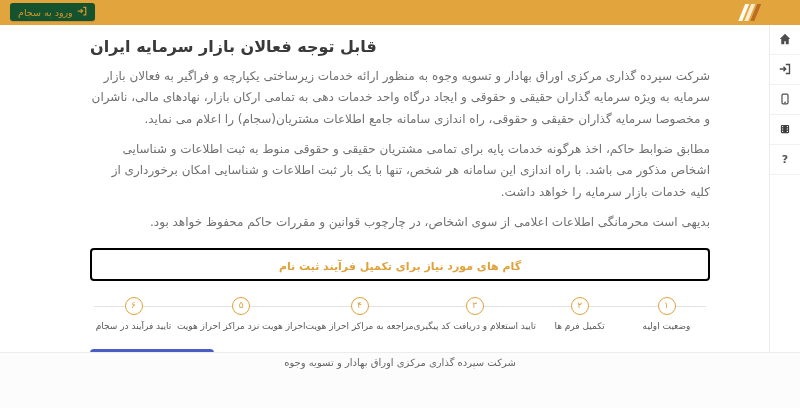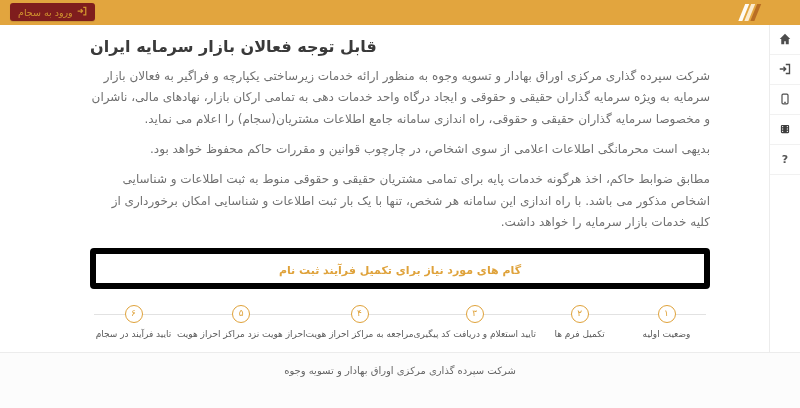--- a/index.html
+++ b/index.html
@@ -13,21 +13,21 @@
   }
 
   
   .header {
     position: absolute; top: 0; left: 0; right: 0; height: 25px;
     background: #E2A53E;
     z-index: 5;
   }
   .login-btn {
     position: absolute; left: 10px; top: 3px;
-    background: #7f1d1d;
+    background: #14532d;
     color: #D2952F;
     border: none; border-radius: 3px;
     height: 18px; padding: 0 8px;
     font-family: "DejaVu Sans", sans-serif;
     font-size: 9.5px;
     display: inline-flex; align-items: center; gap: 4px;
     direction: rtl;
     cursor: pointer;
     box-shadow: 0 1px 1px rgba(0,0,0,.12);
   }
@@ -63,21 +63,21 @@
     text-align: left;
     font-size: 16px; font-weight: bold; color: #3a3a3a;
   }
   .para {
     text-align: right;
     font-size: 12px; line-height: 1.78; color: #707070;
     margin-bottom: 9px;
   }
   .steps-title-box {
     margin-top: 14px;
-    border: 6px solid #000000;
+    border: 2px solid #000000;
     border-radius: 4px;
     padding: 5px 8px;
     text-align: center;
   }
   .steps-title {
     color: #DFA23A; font-weight: bold; font-size: 11px;
   }
   .steps {
     position: relative;
     margin-top: 16px;
@@ -115,21 +115,21 @@
     cursor: pointer;
   }
   .register-btn .pencil { font-size: 11px; line-height: 1; }
 
   
   .footer {
     position: absolute; bottom: 0; left: 0; right: 0; height: 56px;
     background: #fcfcfc;
     border-top: 1px solid #ececec;
     text-align: center;
-    padding-top: 8px;
+    padding-top: 0;
     font-size: 10px; color: #666; line-height: 1.95;
     z-index: 6;
   }
 </style>
 </head>
 <body>
 
 <div class="header">
   <button class="login-btn">
     <span>
@@ -190,22 +190,22 @@
   </div>
   <div class="side-cell">
     <span class="q">?</span>
   </div>
 </div>
 
 <div class="main">
   <h1 class="page-title">قابل توجه فعالان بازار سرمایه ایران</h1>
 
   <p class="para">شرکت سپرده گذاری مرکزی اوراق بهادار و تسویه وجوه به منظور ارائه خدمات زیرساختی یکپارچه و فراگیر به فعالان بازار سرمایه به ویژه سرمایه گذاران حقیقی و حقوقی و ایجاد درگاه واحد خدمات دهی به تمامی ارکان بازار، نهادهای مالی، ناشران و مخصوصا سرمایه گذاران حقیقی و حقوقی، راه اندازی سامانه جامع اطلاعات مشتریان(سجام) را اعلام می نماید.</p>
+  <p class="para">مطابق ضوابط حاکم، اخذ هرگونه خدمات پایه برای تمامی مشتریان حقیقی و حقوقی منوط به ثبت اطلاعات و شناسایی اشخاص مذکور می باشد. با راه اندازی این سامانه هر شخص، تنها با یک بار ثبت اطلاعات و شناسایی امکان برخورداری از کلیه خدمات بازار سرمایه را خواهد داشت.</p>
   <p class="para">بدیهی است محرمانگی اطلاعات اعلامی از سوی اشخاص، در چارچوب قوانین و مقررات حاکم محفوظ خواهد بود.</p>
-  <p class="para">مطابق ضوابط حاکم، اخذ هرگونه خدمات پایه برای تمامی مشتریان حقیقی و حقوقی منوط به ثبت اطلاعات و شناسایی اشخاص مذکور می باشد. با راه اندازی این سامانه هر شخص، تنها با یک بار ثبت اطلاعات و شناسایی امکان برخورداری از کلیه خدمات بازار سرمایه را خواهد داشت.</p>
 
   <div class="steps-title-box">
     <span class="steps-title">گام های مورد نیاز برای تکمیل فرآیند ثبت نام</span>
   </div>
 
   <div class="steps">
     <div class="steps-line"></div>
     <div class="steps-flex">
       <div class="step">
         <div class="step-circle">۱</div>

